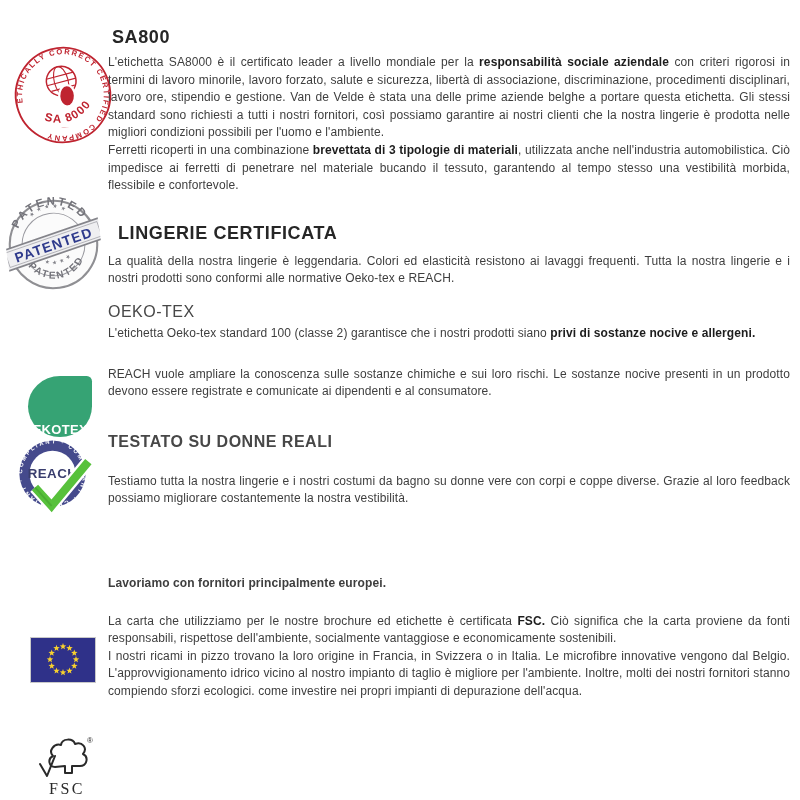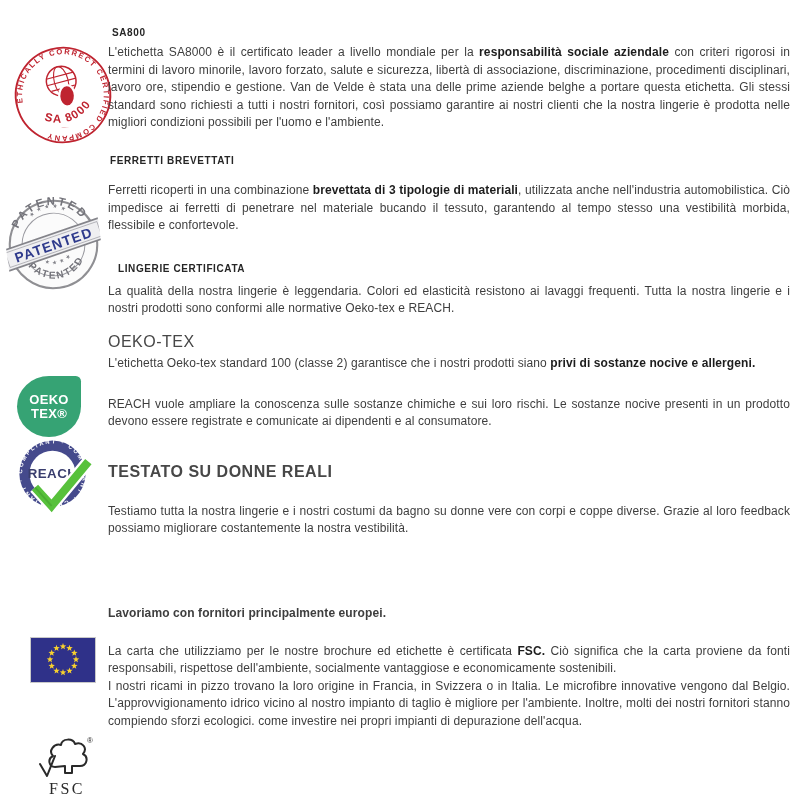--- a/index.html
+++ b/index.html
@@ -12,21 +12,21 @@
   .page { position:relative; width:800px; height:800px; }
 
   
   .content { position:absolute; left:108px; top:0; width:682px; }
   .body-text {
     font-size:12px; line-height:17.6px; letter-spacing:.1px;
     text-align:justify; color:#3e3e3e;
   }
   .body-text .b, .b { font-weight:700; color:#1d1d1d; }
   h2.sec-heading {
-    font-size:10px; font-weight:600; letter-spacing:.6px;
+    font-size:18px; font-weight:600; letter-spacing:.6px;
     color:#262626; text-transform:uppercase;
   }
   .h-sa   { margin:27px 0 6px 4px; }
   .h-fer  { margin:23px 0 16px 2px; font-size:15.5px; }
   .h-lin  { margin:28px 0 9px 10px; font-size:15.5px; }
   .mini-label {
     font-size:16px; letter-spacing:.5px; color:#474747;
     text-transform:uppercase;
   }
   .lbl-oeko { margin:15px 0 4px 0; }
@@ -36,23 +36,23 @@
   .p-reach{ margin-top:23px; }
   .p-test { margin-bottom:0; }
   .eu-line1 { margin-top:67px; }
   .p-fsc  { margin-top:20px; }
 
   
   .icon { position:absolute; }
   .ic-sa8000   { left:12px;  top:44px;  width:102px; height:102px; transform:rotate(-15deg); }
   .ic-patented { left:6px;   top:197px; width:95px;  height:95px;  transform:rotate(-8deg); }
   .ic-oeko {
-    left:17px; top:376px; width:64px; height:61px;
+    left:28px; top:376px; width:64px; height:61px;
     border-radius:58% 6px 58% 58%;
-    display:flex; flex-direction:column; align-items:center; justify-content:center;
+    display:flex; flex-direction:row; align-items:flex-end; justify-content:center;
     color:#ffffff; font-weight:700; font-size:13px; line-height:14px; letter-spacing:.3px;
   }
   .ic-reach    { left:12px;  top:435px; width:92px;  height:92px; }
   .ic-eu       { left:30px;  top:637px; width:66px;  height:46px; }
   .ic-fsc      { left:36px;  top:733px; width:62px;  height:64px; }
 </style>
 </head>
 <body>
 
 <div class="page">
@@ -161,21 +161,20 @@
     </g>
     <text x="51" y="10" font-size="8" fill="#2a2a2a">®</text>
     <text x="31" y="61" font-family="Liberation Serif, serif" font-size="16" letter-spacing="2.5" fill="#2a2a2a" text-anchor="middle">FSC</text>
   </svg>
 
   <div class="content">
 
     <h2 class="sec-heading h-sa">SA800</h2>
     <p class="body-text"><span>L'etichetta SA8000 è il certificato leader a livello mondiale per la </span><span class="b">responsabilità sociale aziendale</span><span> con criteri rigorosi in termini di lavoro minorile, lavoro forzato, salute e sicurezza, libertà di associazione, discriminazione, procedimenti disciplinari, lavoro ore, stipendio e gestione. Van de Velde è stata una delle prime aziende belghe a portare questa etichetta.  Gli stessi standard sono richiesti a tutti i nostri fornitori, così possiamo garantire ai nostri clienti che la nostra lingerie è prodotta nelle migliori condizioni possibili per l'uomo e l'ambiente.</span></p>
 
-    <h2 class="sec-heading h-fer">FERRETTI BREVETTATI</h2>
     <p class="body-text p-fer"><span>Ferretti ricoperti in una combinazione </span><span class="b">brevettata di 3 tipologie di materiali</span><span>, utilizzata anche nell'industria automobilistica. Ciò impedisce ai ferretti di penetrare nel materiale bucando il tessuto, garantendo al tempo stesso una vestibilità morbida, flessibile e confortevole.</span></p>
 
     <h2 class="sec-heading h-lin">LINGERIE CERTIFICATA</h2>
     <p class="body-text p-lin">La qualità della nostra lingerie è leggendaria. Colori ed elasticità resistono ai lavaggi frequenti. Tutta la nostra lingerie e i nostri prodotti sono conformi alle normative Oeko-tex e REACH.</p>
 
     <div class="mini-label lbl-oeko">OEKO-TEX</div>
     <p class="body-text"><span>L'etichetta Oeko-tex standard 100 (classe 2) garantisce che i nostri prodotti siano </span><span class="b">privi di sostanze nocive e allergeni.</span></p>
 
     <p class="body-text p-reach">REACH vuole ampliare la conoscenza sulle sostanze chimiche e sui loro rischi. Le sostanze nocive presenti in un prodotto devono essere registrate e comunicate ai dipendenti e al consumatore.</p>
 

